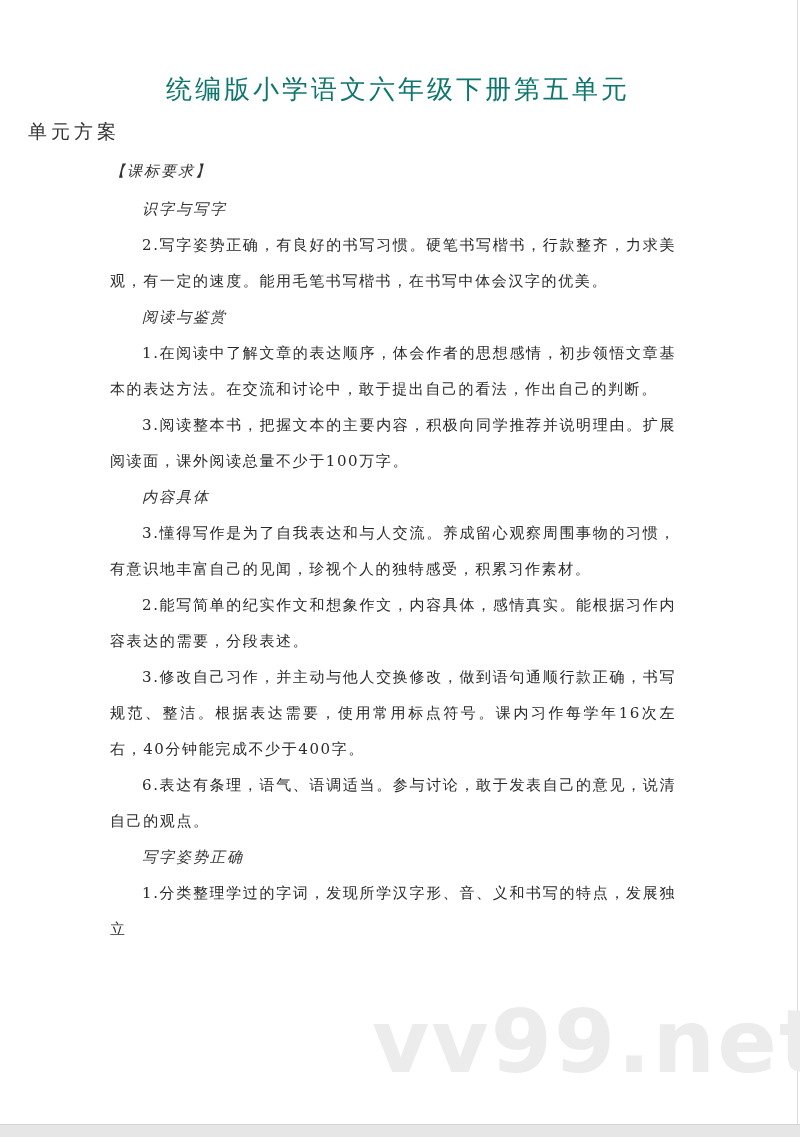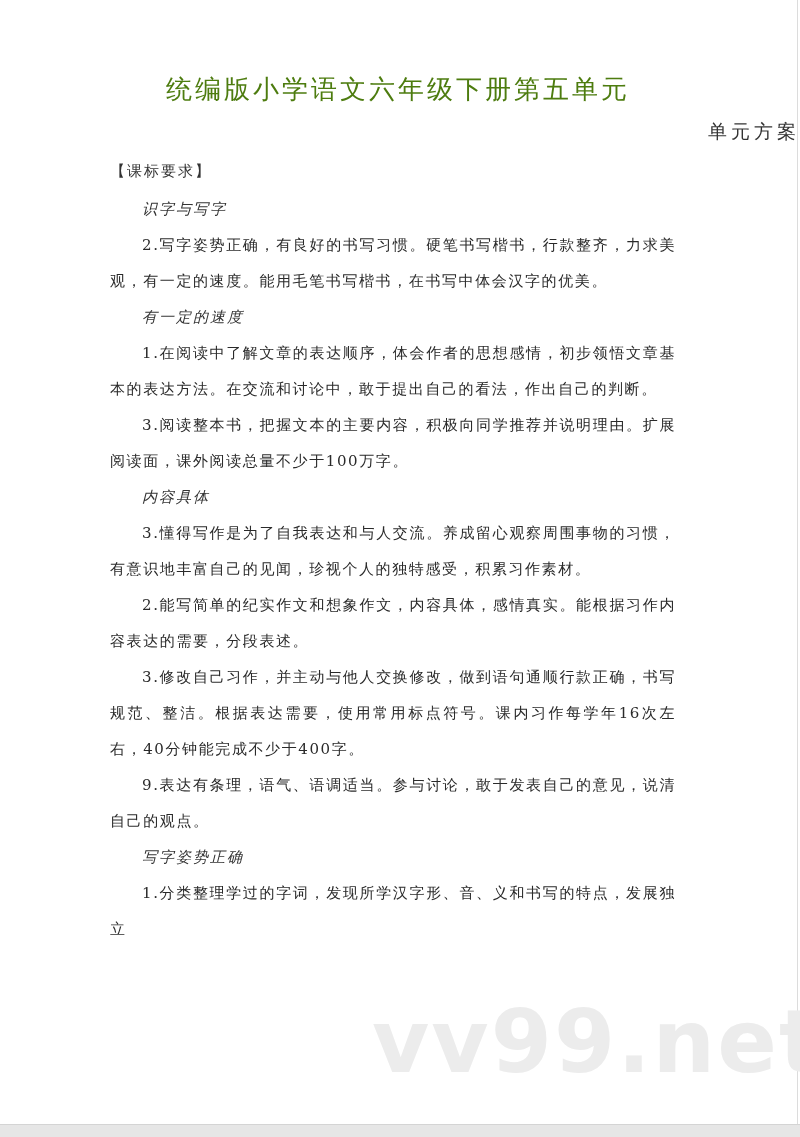--- a/index.html
+++ b/index.html
@@ -12,29 +12,29 @@
   .page {
     position:absolute; left:0; top:0; width:797px; height:1124px;
     background:#ffffff; border-right:1px solid #dcdcdc;
   }
   .bottom-strip {
     position:absolute; left:0; top:1124px; width:800px; height:13px;
     background:#e6e6e6; border-top:1px solid #d4d4d4;
   }
   .title {
     position:absolute; left:0; width:796px; top:72px; text-align:center;
-    font-size:26px; letter-spacing:3px; color:#4d7c0f;
+    font-size:26px; letter-spacing:3px; color:#0f766e;
   }
   .subtitle {
-    position:absolute; left:0; width:800px; top:119px; text-align:right;
-    font-size:19px; letter-spacing:4px; color:#333; padding-left:16px; box-sizing:border-box;
+    position:absolute; left:0; width:800px; top:119px; text-align:left;
+    font-size:19px; letter-spacing:4px; color:#333; padding-left:28px; box-sizing:border-box;
   }
   .body { position:absolute; left:110px; top:158px; width:566px; }
   .section-head {
-    font-size:15px; letter-spacing:2px; height:38px; line-height:26px; color:#333;
+    font-size:15px; letter-spacing:2px; height:38px; line-height:26px; color:#333;font-style:italic;
   }
   .cat {
     font-size:15px; letter-spacing:2px; height:36px; line-height:26px;
     padding-left:32px; color:#333;font-style:italic;
   }
   .para {
     font-size:15px; line-height:36px; letter-spacing:1.6px;
     text-indent:32px; text-align:justify; color:#2a2a2a; margin-top:-5px; margin-bottom:5px;
   }
   .watermark {
@@ -56,31 +56,31 @@
 
   <div class="body">
     <div class="section-head">【课标要求】</div>
 
     <div>
       <div class="cat">识字与写字</div>
       <p class="para">2.写字姿势正确，有良好的书写习惯。硬笔书写楷书，行款整齐，力求美观，有一定的速度。能用毛笔书写楷书，在书写中体会汉字的优美。</p>
     </div>
 
     <div>
-      <div class="cat">有一定的速度</div>
+      <div class="cat">阅读与鉴赏</div>
       <p class="para">1.在阅读中了解文章的表达顺序，体会作者的思想感情，初步领悟文章基本的表达方法。在交流和讨论中，敢于提出自己的看法，作出自己的判断。</p>
       <p class="para">3.阅读整本书，把握文本的主要内容，积极向同学推荐并说明理由。扩展阅读面，课外阅读总量不少于100万字。</p>
     </div>
 
     <div>
       <div class="cat">内容具体</div>
       <p class="para">3.懂得写作是为了自我表达和与人交流。养成留心观察周围事物的习惯，有意识地丰富自己的见闻，珍视个人的独特感受，积累习作素材。</p>
       <p class="para">2.能写简单的纪实作文和想象作文，内容具体，感情真实。能根据习作内容表达的需要，分段表述。</p>
       <p class="para">3.修改自己习作，并主动与他人交换修改，做到语句通顺行款正确，书写规范、整洁。根据表达需要，使用常用标点符号。课内习作每学年16次左右，40分钟能完成不少于400字。</p>
-      <p class="para">9.表达有条理，语气、语调适当。参与讨论，敢于发表自己的意见，说清自己的观点。</p>
+      <p class="para">6.表达有条理，语气、语调适当。参与讨论，敢于发表自己的意见，说清自己的观点。</p>
     </div>
 
     <div>
       <div class="cat">写字姿势正确</div>
       <p class="para">1.分类整理学过的字词，发现所学汉字形、音、义和书写的特点，发展独立</p>
     </div>
   </div>
 </div>
 
 <div class="bottom-strip"></div>

